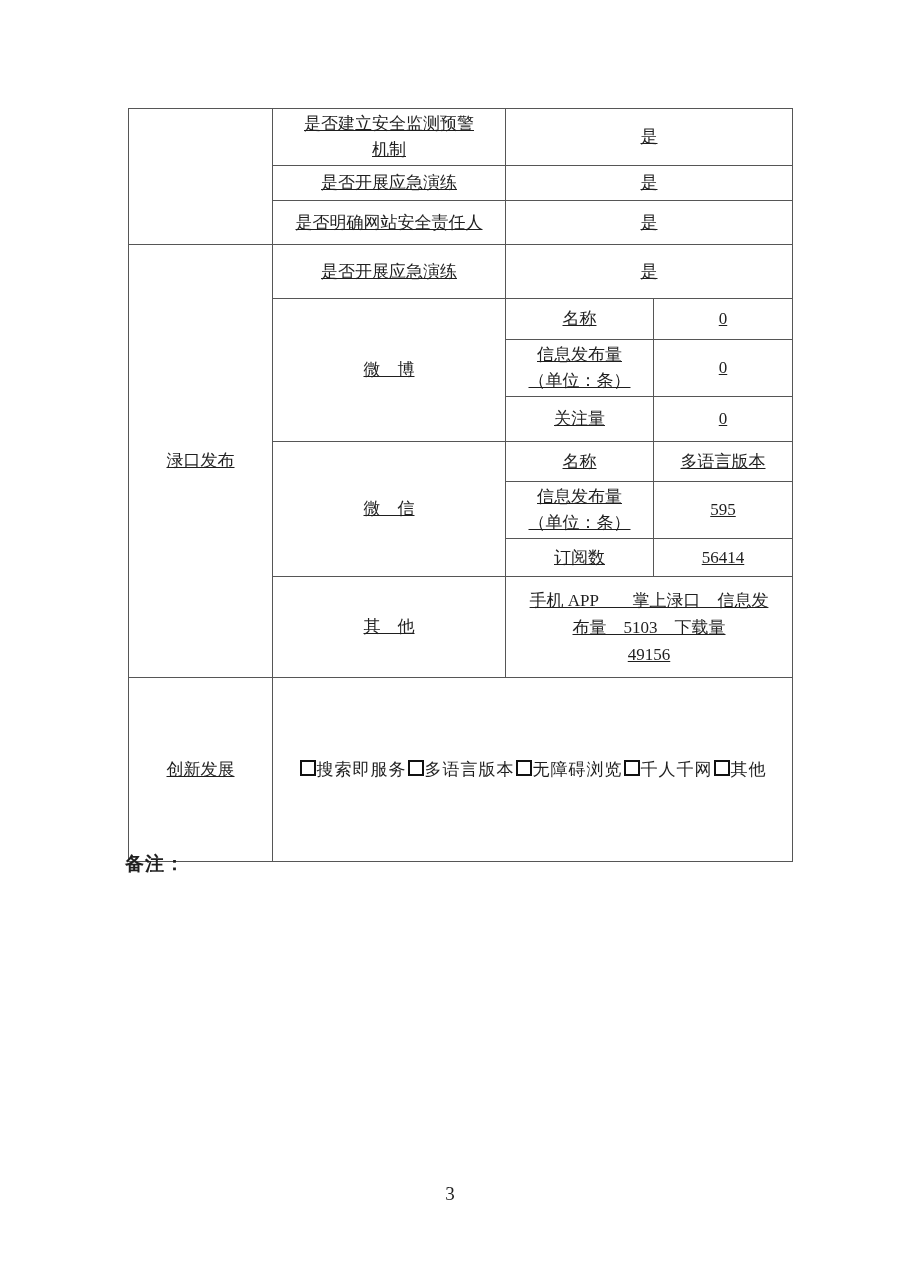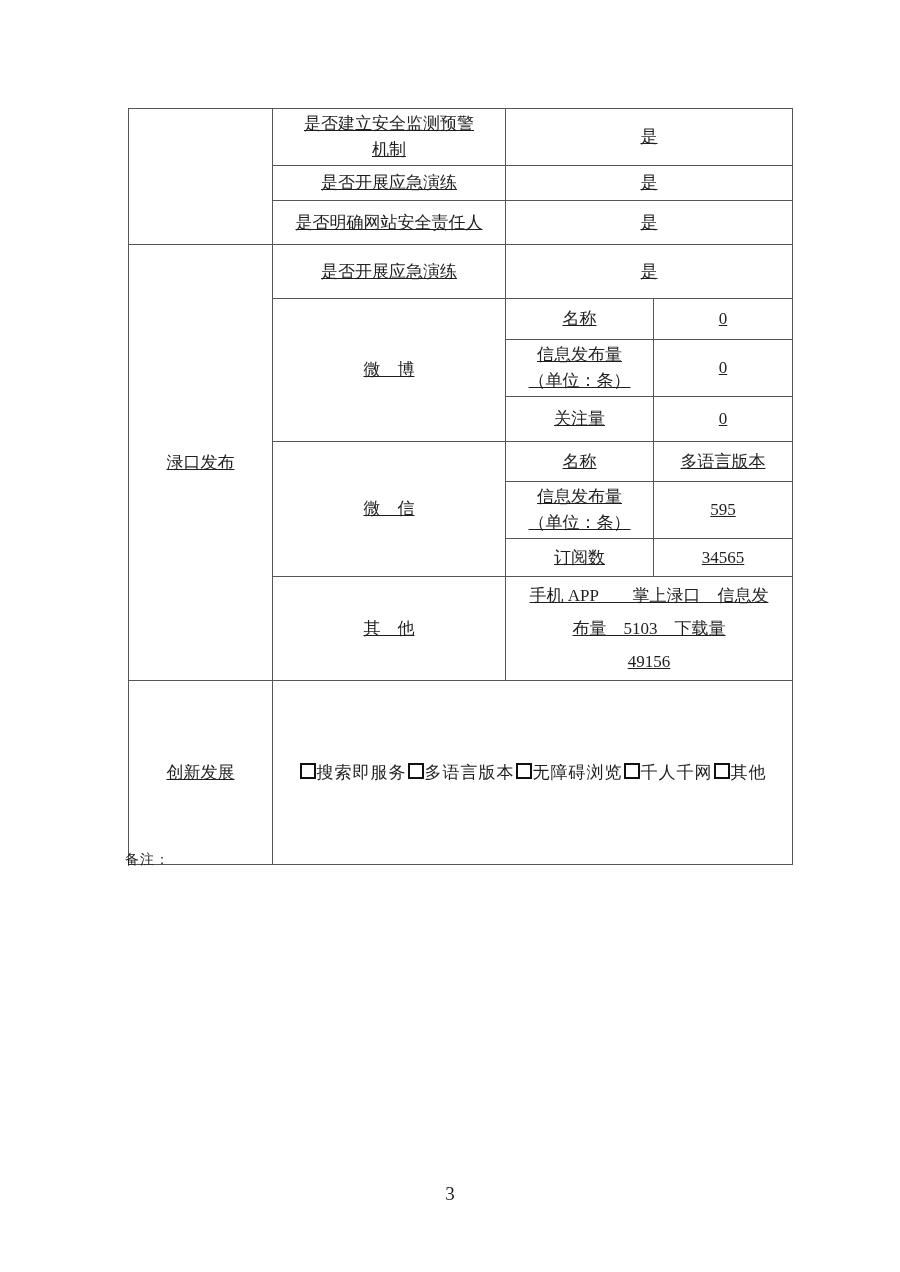--- a/index.html
+++ b/index.html
@@ -37,36 +37,36 @@
   tr.r3  { height: 44px; }
   tr.r4  { height: 54px; }
   tr.r5  { height: 41px; }
   tr.r6  { height: 55px; }
   tr.r7  { height: 45px; }
   tr.r8  { height: 40px; }
   tr.r9  { height: 56px; }
   tr.r10 { height: 38px; }
   tr.r11 { height: 101px; }
   tr.r12 { height: 184px; }
-  td.other-value { line-height: 33px; }
+  td.other-value { line-height: 27px; }
   td.innovation-cell { letter-spacing: 1px; white-space: nowrap; padding: 0 12px; }
   .cb-item { display: inline-block; white-space: nowrap; }
   .cb {
     display: inline-block;
     width: 12px; height: 12px;
     border: 2px solid #111111;
     background: #ffffff;
     vertical-align: -1px;
     margin: 0 1px 0 1px;
   }
   .notes {
     position: absolute;
     left: 125px; top: 851px;
-    font-size: 14px;
-    font-weight: normal;
+    font-size: 19px;
+    font-weight: bold;
     letter-spacing: 1px;
   }
   .pagenum {
     position: absolute;
     left: 0; top: 1183px;
     width: 900px;
     text-align: center;
     font-size: 19px;
   }
 </style>
@@ -124,21 +124,21 @@
         <td>名称</td>
         <td>多语言版本</td>
       </tr>
       <tr class="r9">
         <td>信息发布量
 （单位：条）</td>
         <td>595</td>
       </tr>
       <tr class="r10">
         <td>订阅数</td>
-        <td>34565</td>
+        <td>56414</td>
       </tr>
 
       <tr class="r11">
         <td>其　他</td>
         <td colspan="2" class="other-value">手机 APP　　掌上渌口　信息发
 布量　5103　下载量
 49156</td>
       </tr>
 
       <tr class="r12">

